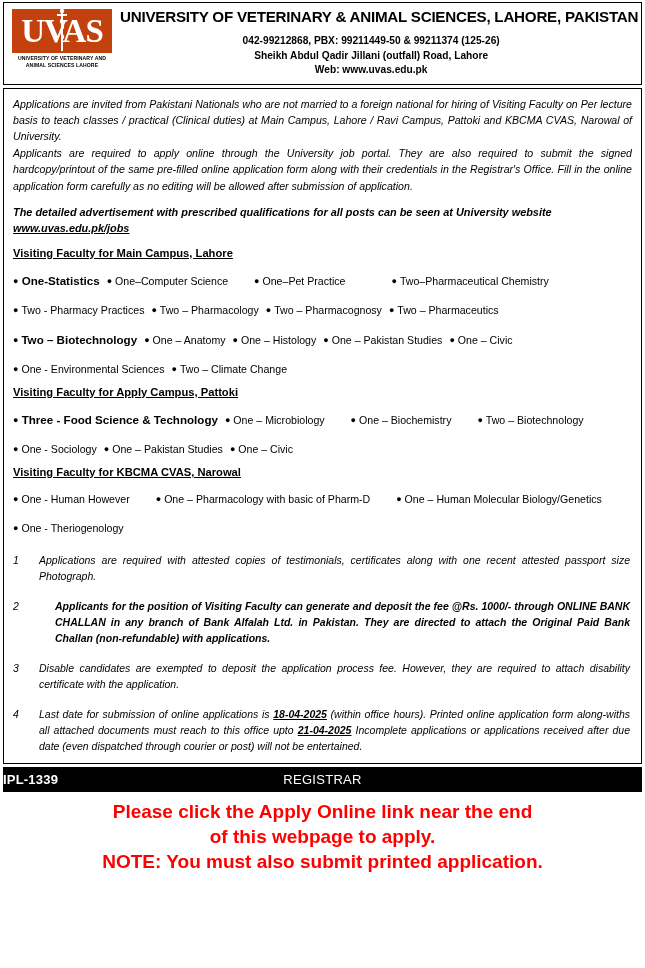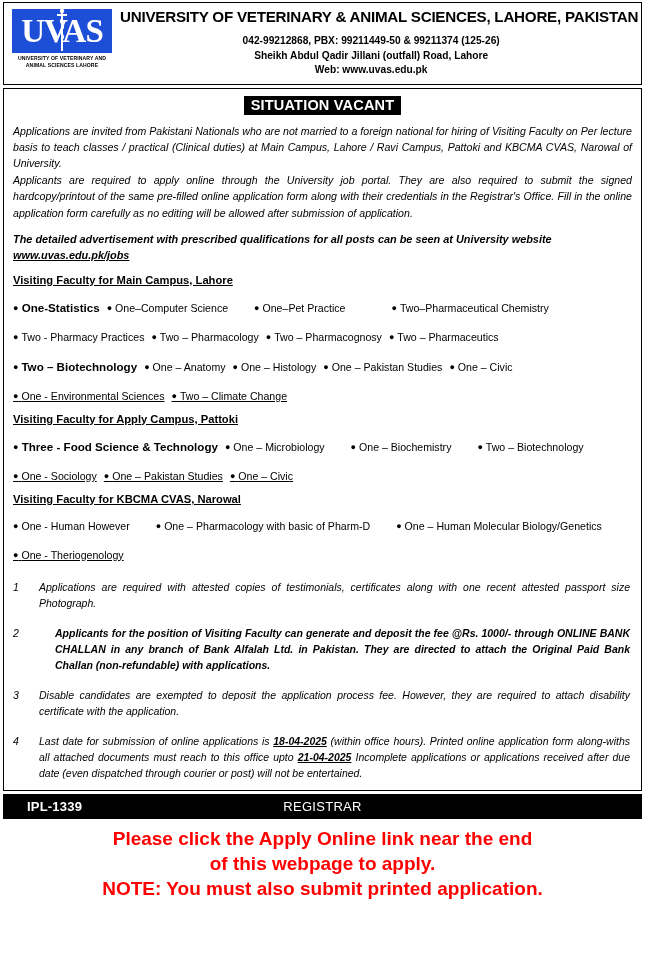--- a/index.html
+++ b/index.html
@@ -34,21 +34,21 @@
     align-items: flex-start;
   }
 
   .logo-wrap {
     width: 108px;
     flex: 0 0 108px;
     padding-top: 2px;
     text-align: center;
   }
   .logo-mark {
-    background: #1d4ed8;
+    background: #c2410c;
     width: 100px;
     height: 44px;
     margin: 0 auto;
     position: relative;
     overflow: hidden;
   }
   .logo-letters {
     color: #fff;
     font-family: "Liberation Serif", serif;
     font-weight: bold;
@@ -148,21 +148,21 @@
     margin: 0 0 7px 0;
     display: block;
   }
 
   .bullet-line {
     font-size: 10.6px;
     line-height: 15px;
     margin: 14px 0 8px 0;
     white-space: nowrap;
   }
-  .bullet-line.last { margin-bottom: 9px; text-decoration: underline; }
+  .bullet-line.last { margin-bottom: 9px; }
   .bullet-line .item { display: inline; }
   .bullet-line .bl-big { font-size: 11.6px; font-weight: bold; }
   .bullet-line .gap-s { display:inline-block; width: 7px; }
   .bullet-line .gap-m { display:inline-block; width: 26px; }
   .bullet-line .gap-l { display:inline-block; width: 46px; }
   .dot { font-size: 9px; vertical-align: 1px; }
 
   
   .notes {
     margin-top: 16px;
@@ -194,21 +194,21 @@
     color: #fff;
     height: 25px;
     margin: 3px 3px 0 3px;
     position: relative;
     display: flex;
     align-items: center;
   }
   .footer-left {
     font-size: 13px;
     font-weight: bold;
-    padding-left: 24px;
+    padding-left: 0;
     letter-spacing: 0.2px;
     text-align: center;
   }
   .footer-center {
     position: absolute;
     left: 0; right: 0;
     text-align: center;
     font-size: 13px;
     font-weight: normal;
     letter-spacing: 0.3px;
@@ -253,23 +253,20 @@
       <div class="contact-lines">
         <div>042-99212868, PBX: 99211449-50 &amp; 99211374 (125-26)</div>
         <div>Sheikh Abdul Qadir Jillani (outfall) Road, Lahore</div>
         <div>Web: www.uvas.edu.pk</div>
       </div>
     </div>
   </div>
 
   <div class="body-box">
 
-    <div class="vacant-bar-row">
-      <span class="vacant-bar">SITUATION VACANT</span>
-    </div>
 
     <p class="para tight">Applications are invited from Pakistani Nationals who are not married to a foreign national for hiring of Visiting Faculty on Per lecture basis to teach classes / practical (Clinical duties) at Main Campus, Lahore / Ravi Campus, Pattoki and KBCMA CVAS, Narowal of University.</p>
 
     <p class="para">Applicants are required to apply online through the University job portal. They are also required to submit the signed hardcopy/printout of the same pre-filled online application form along with their credentials in the Registrar's Office. Fill in the online application form carefully as no editing will be allowed after submission of application.</p>
 
     <p class="para-bold">
       <span>The detailed advertisement with prescribed qualifications for all posts can be seen at University website</span><br>
       <span class="u">www.uvas.edu.pk/jobs</span>
     </p>
 

